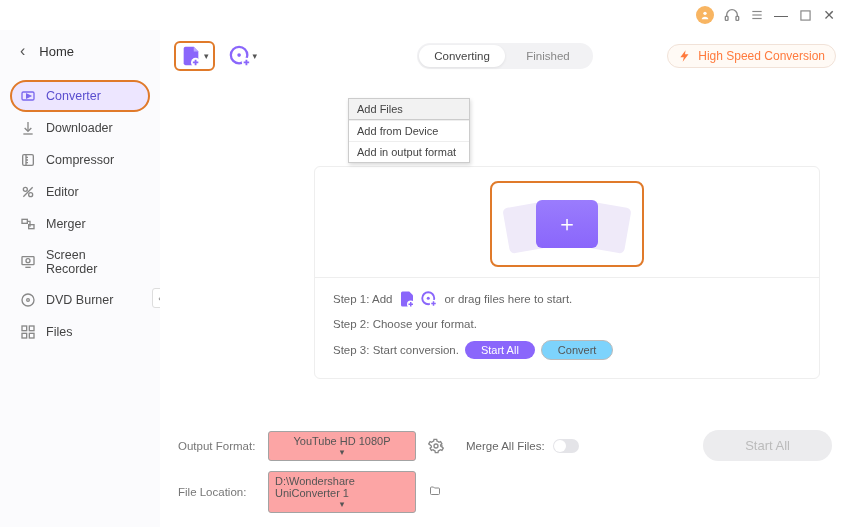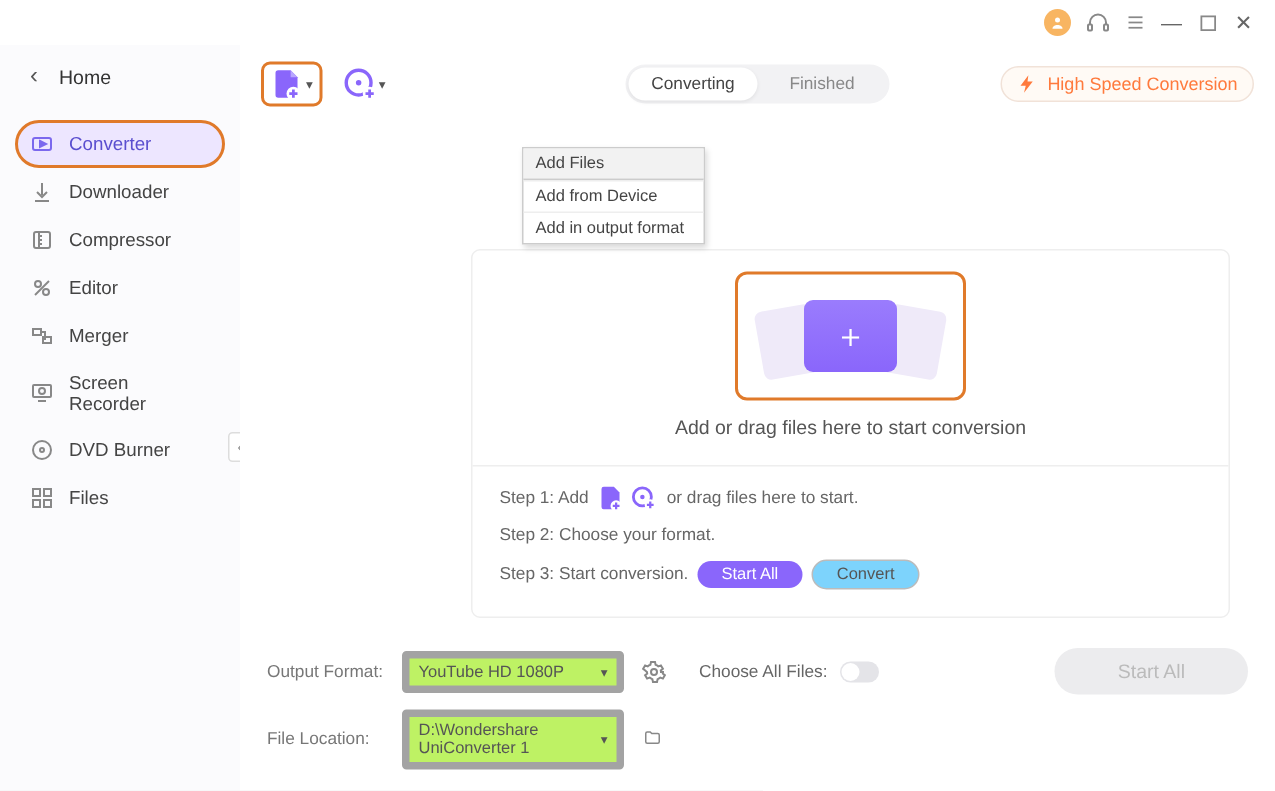--- a/index.html
+++ b/index.html
@@ -44,21 +44,21 @@
 .hr { border-top: 1px solid #eee; margin: 0 -18px 12px -18px; }
 .steps { font-size: 11.5px; color: #666; display: flex; flex-direction: column; gap: 10px; }
 .step-row { display: flex; align-items: center; gap: 6px; }
 .step-icons { display: flex; gap: 4px; }
 .pill { padding: 3px 16px; border-radius: 12px; font-size: 11px; }
 .pill.primary { background: #8a66fb; color: #fff; }
 .pill.ghost { background: #7dd3fc; border: 1px solid #bbb; color: #555; }
 .footer { margin-top: auto; padding: 12px 4px 4px 4px; font-size: 11.5px; color: #666; display: flex; flex-direction: column; gap: 10px; }
 .foot-row { display: flex; align-items: center; gap: 12px; }
 .foot-row .label { width: 78px; color: #777; }
-.select { width: 148px; border: 5px solid #a3a3a3; border-radius: 3px; padding: 3px 6px; font-size: 11px; color: #555; display: flex; justify-content: space-between; align-items: center; background: #bef264; }
+.select { width: 148px; border: 1px solid #a3a3a3; border-radius: 3px; padding: 3px 6px; font-size: 11px; color: #555; display: flex; justify-content: space-between; align-items: center; background: #fca5a5; flex-direction: column; }
 .settings-ic { width: 16px; height: 16px; color: #888; }
 .merge { display: flex; align-items: center; gap: 8px; margin-left: 10px; }
 .toggle { width: 26px; height: 14px; background: #e4e4e8; border-radius: 7px; position: relative; }
 .toggle::after { content: ""; position: absolute; left: 1px; top: 1px; width: 12px; height: 12px; background: #fff; border-radius: 50%; }
 .start-all { margin-left: auto; background: #ececee; color: #bbb; padding: 8px 42px; border-radius: 18px; font-size: 13px; }
 .folder-ic { width: 14px; height: 12px; }
 </style>
 </head>
 <body>
 
@@ -224,21 +224,20 @@
         <div class="mi">Add from Device</div>
         <div class="mi">Add in output format</div>
       </div>
 
       <div class="drop-zone">
         <div class="hero">
           <div class="hero-ghost l"></div>
           <div class="hero-ghost r"></div>
           <div class="hero-folder">＋</div>
         </div>
-        <div class="hero-text">Add or drag files here to start conversion</div>
         <div class="hr"></div>
         <div class="steps">
           <div class="step-row">
             <span>Step 1: Add</span>
             <span class="step-icons">
               <svg width="18" height="18" viewBox="0 0 24 24" fill="none">
                   <path d="M6 2h9l5 5v13a2 2 0 01-2 2H6a2 2 0 01-2-2V4a2 2 0 012-2z" fill="#8a66fb"></path>
                   <circle cx="17" cy="19" r="5" fill="#fff"></circle>
                   <path d="M17 16v6M14 19h6" stroke="#8a66fb" stroke-width="2"></path>
                 </svg>
@@ -267,21 +266,21 @@
             <span>YouTube HD 1080P</span>
             <span style="font-size:9px;">▾</span>
           </div>
           <span class="settings-ic">
             <svg width="16" height="16" viewBox="0 0 24 24" fill="none" stroke="#888" stroke-width="2">
                 <circle cx="12" cy="12" r="3"></circle>
                 <path d="M19 12a7 7 0 00-.2-1.6l2.1-1.6-2-3.4-2.5 1a7 7 0 00-2.8-1.6L13 2h-4l-.6 2.8a7 7 0 00-2.8 1.6l-2.5-1-2 3.4 2.1 1.6A7 7 0 005 12c0 .6.1 1.1.2 1.6L3.1 15.2l2 3.4 2.5-1a7 7 0 002.8 1.6L11 22h4l.6-2.8a7 7 0 002.8-1.6l2.5 1 2-3.4-2.1-1.6c.1-.5.2-1 .2-1.6z"></path>
               </svg>
           </span>
           <div class="merge">
-            <span>Choose All Files:</span>
+            <span>Merge All Files:</span>
             <div class="toggle"></div>
           </div>
           <div class="start-all">Start All</div>
         </div>
         <div class="foot-row">
           <span class="label">File Location:</span>
           <div class="select">
             <span>D:\Wondershare UniConverter 1</span>
             <span style="font-size:9px;">▾</span>
           </div>

